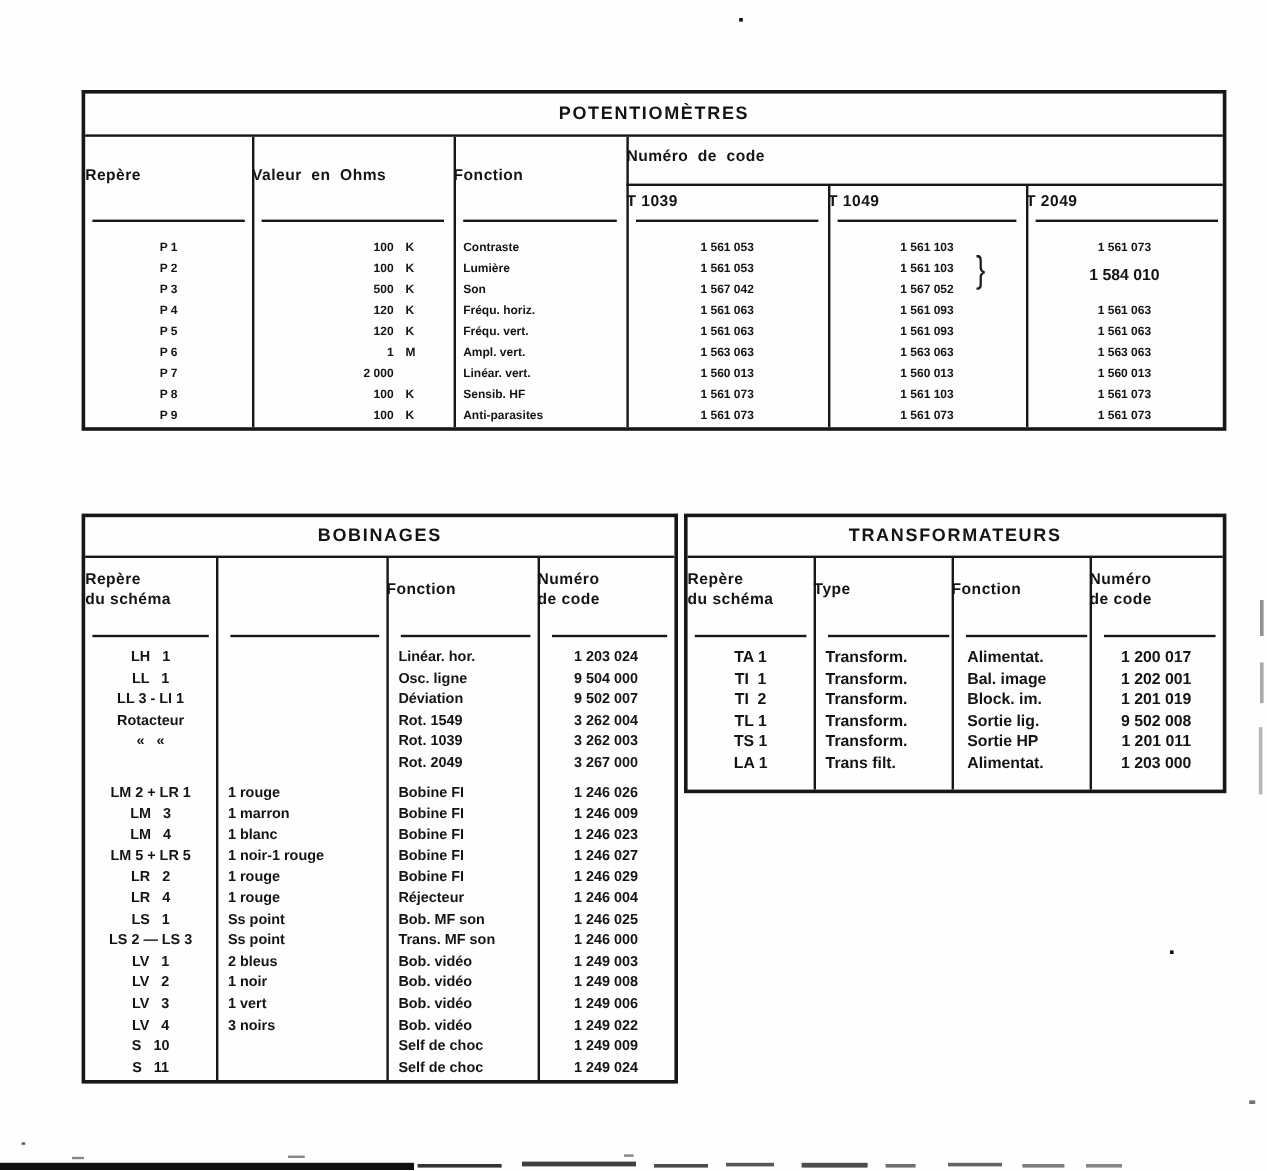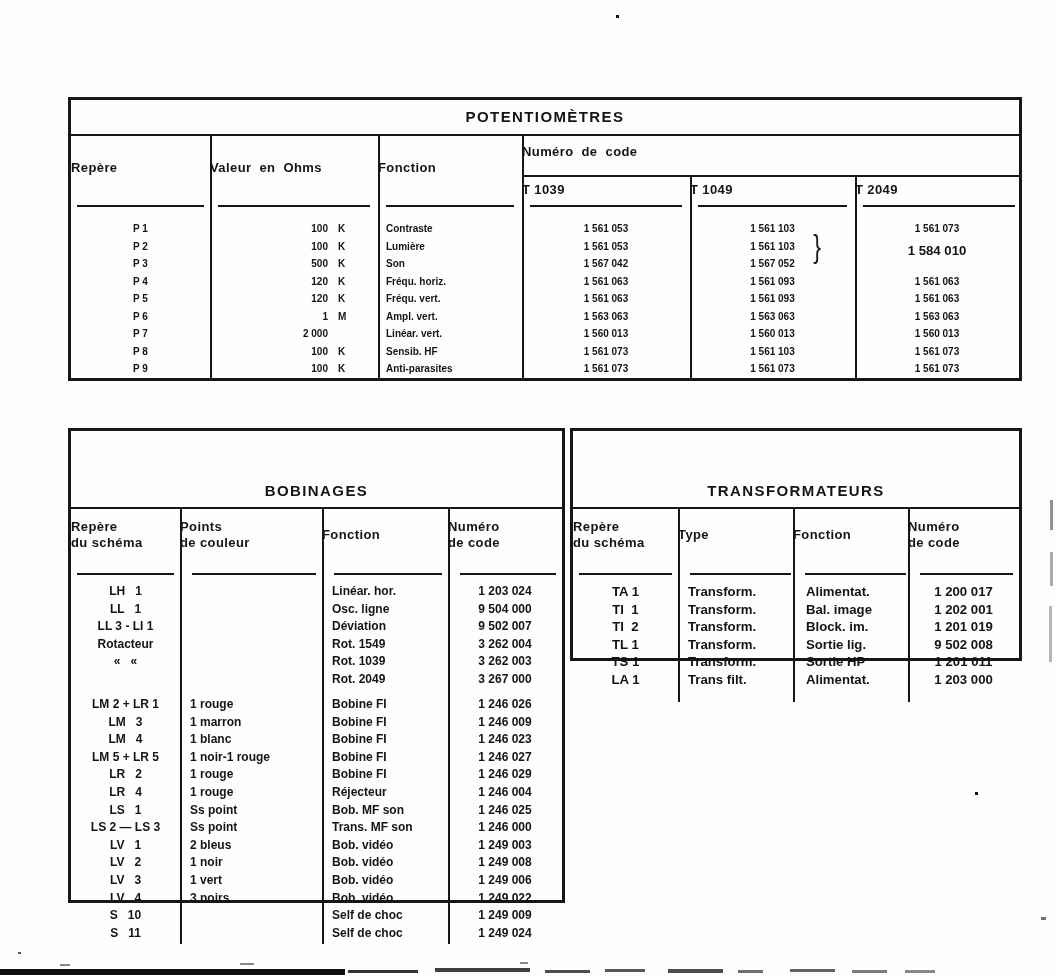--- a/index.html
+++ b/index.html
@@ -1,27 +1,27 @@
 <!DOCTYPE html>
 <html><head>
 <meta charset="utf-8">
 <style>
   html,body{margin:0;padding:0;background:#ffffff;}
   .page{position:relative;width:1056px;height:976px;background:#fefefe;overflow:hidden;
         font-family:"Liberation Sans","DejaVu Sans",sans-serif;color:#141414;font-weight:bold;}
 
   .tbl{position:absolute;border:3px solid #171717;box-sizing:border-box;}
-  #pot{left:68px;top:75px;width:954px;height:284px;margin-top:22px;}
+  #pot{left:68px;top:75px;width:954px;height:284px;}
   #bob{left:68px;top:428px;width:497px;height:475px;}
   #tra{left:570px;top:428px;width:452px;height:233px;}
 
   .title{border-bottom:2px solid #171717;text-align:center;font-size:15px;
          letter-spacing:1.4px;font-weight:bold;}
   #pot .title{height:34px;line-height:34px;}
-  #bob .title,#tra .title{height:32px;line-height:32px;margin-top:44px;}
+  #bob .title,#tra .title{height:32px;line-height:32px;}
 
   .body{position:relative;width:100%;}
   #pot .body{height:242px;}
   #bob .body{height:435px;}
   #tra .body{height:193px;}
 
   .vline{position:absolute;width:2px;background:#171717;}
   .hline{position:absolute;height:2px;background:#171717;}
 
   .hlabel{position:absolute;text-align:left;font-size:13px;line-height:16px;letter-spacing:.4px;}
@@ -190,22 +190,20 @@
 
   <section class="tbl" id="bob">
     <div class="title">BOBINAGES</div>
     <div class="body">
       <div class="vline" style="left:109px;top:0;height:435px"></div>
       <div class="vline" style="left:251px;top:0;height:435px"></div>
       <div class="vline" style="left:377px;top:0;height:435px"></div>
 
       <div class="hlabel pre2" style="left:0;width:109px;top:10px">Repère
 du schéma</div>
-      <div class="hlabel pre2" style="left:109px;width:142px;top:10px">Points
-de couleur</div>
       <div class="hlabel" style="left:251px;width:126px;top:18px">Fonction</div>
       <div class="hlabel pre2" style="left:377px;width:114px;top:10px">Numéro
 de code</div>
 
       <div class="hline" style="left:6px;top:64px;width:97px"></div>
       <div class="hline" style="left:121px;top:64px;width:124px"></div>
       <div class="hline" style="left:263px;top:64px;width:108px"></div>
       <div class="hline" style="left:389px;top:64px;width:96px"></div>
 
       <div class="rows" style="top:74px">

